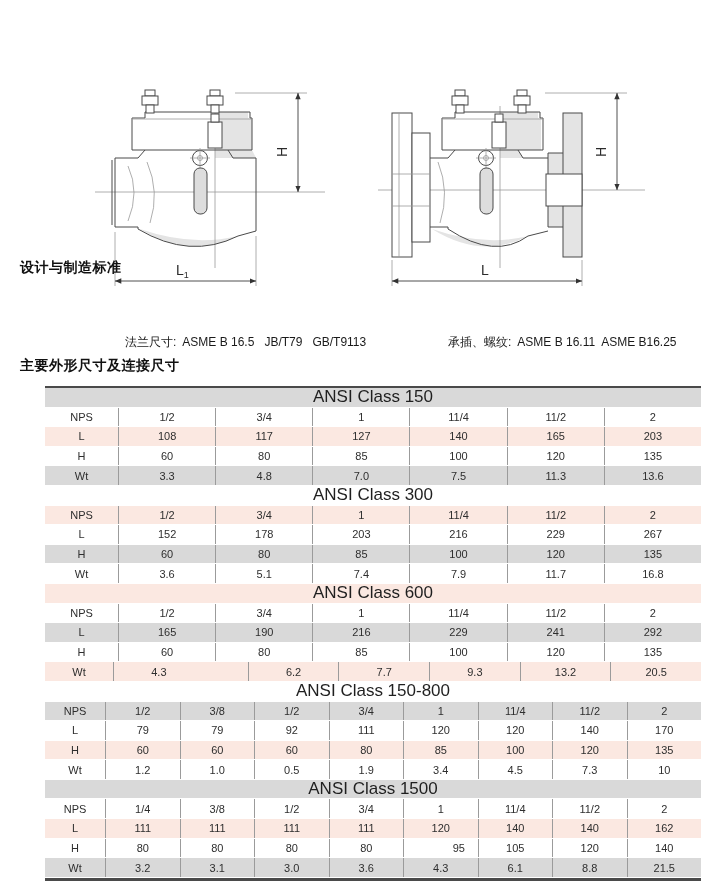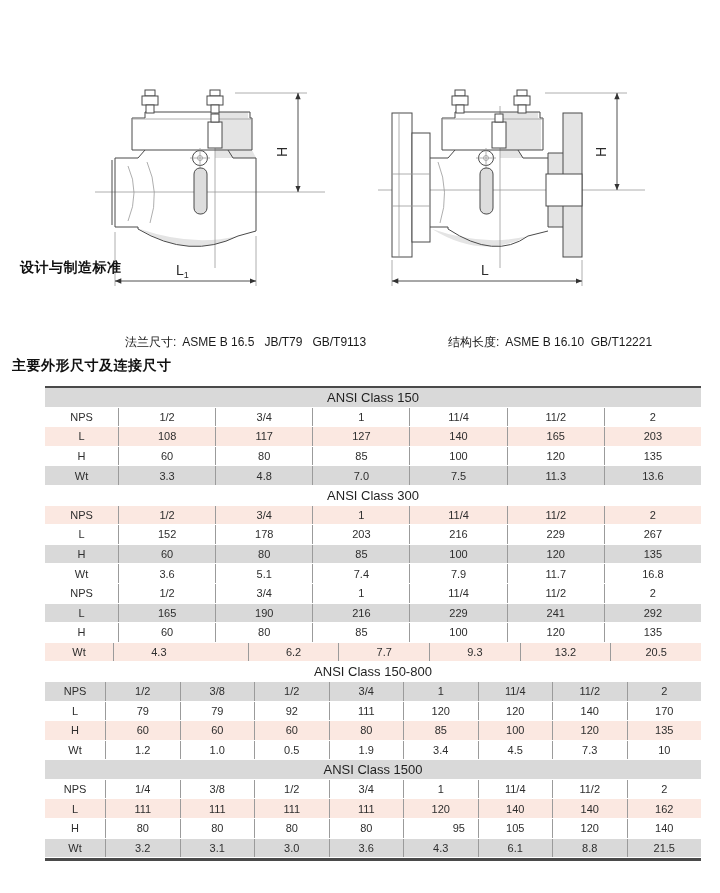--- a/index.html
+++ b/index.html
@@ -3,30 +3,30 @@
 <meta charset="utf-8">
 <style>
   html,body{margin:0;padding:0;background:#ffffff;}
   body{width:720px;height:893px;position:relative;font-family:"Liberation Sans","DejaVu Sans",sans-serif;color:#1f1f1f;overflow:hidden;}
   .abs{position:absolute;}
   
   #drawings{left:0;top:0;width:720px;height:310px;}
   
   .sec-heading{font-size:14px;font-weight:bold;color:#111;letter-spacing:.5px;}
   #standards-heading{left:20px;top:259px;}
-  #dims-heading{left:12px;top:357px;}
+  #dims-heading{left:20px;top:357px;}
   
   .std-col{top:287px;font-size:12px;line-height:22px;color:#1a1a1a;white-space:pre;}
   #std-left{left:125px;}
   #std-right{left:448px;}
   .std-label{margin-right:6px;}
   
   #tables{left:45px;top:386px;width:656px;border-top:2px solid #4a4a4a;border-bottom:3px solid #4a4a4a;}
   .t-row{display:flex;height:19.6px;box-sizing:border-box;border-bottom:1px solid #ffffff;align-items:stretch;}
-  .t-title{justify-content:center;align-items:center;font-size:13px;color:#1f1f1f;}
+  .t-title{justify-content:center;align-items:center;font-size:17px;color:#1f1f1f;}
   .t-cell{display:flex;align-items:center;justify-content:center;font-size:11px;color:#2e2e2e;box-sizing:border-box;}
   .t-sep{border-left:1px solid #9b9b9b;}
   
   .ln{stroke:#4a4a4a;stroke-width:1;fill:none;}
   .ln-thin{stroke:#999999;stroke-width:.8;fill:none;}
   .dim{stroke:#3c3c3c;stroke-width:.9;fill:none;}
   .fill-sec{fill:#e4e4e4;stroke:none;}
   .fill-part{fill:#dddddd;stroke:#4a4a4a;stroke-width:1;}
   .white-part{fill:#ffffff;stroke:#4a4a4a;stroke-width:1;}
   .dim-text{font-size:14px;fill:#2b2b2b;font-family:"Liberation Sans",sans-serif;}
@@ -154,21 +154,20 @@
 </svg>
 
 <div id="standards-heading" class="abs sec-heading">设计与制造标准</div>
 
 <div id="std-left" class="abs std-col">
   <div class="std-line"><span class="std-label">法兰尺寸:</span><span class="std-value">ASME B 16.5   JB/T79   GB/T9113</span></div>
   <div class="std-line"><span class="std-label">压力温度:</span><span class="std-value">ASME B 16.34</span></div>
 </div>
 
 <div id="std-right" class="abs std-col">
-  <div class="std-line"><span class="std-label">结构长度:</span><span class="std-value">ASME B 16.10  GB/T12221</span></div>
   <div class="std-line"><span class="std-label">承插、螺纹:</span><span class="std-value">ASME B 16.11  ASME B16.25</span></div>
   <div class="std-line"><span class="std-label">检验与试验:</span><span class="std-value">ISO 5208  GB/T13927</span></div>
 </div>
 
 <div id="dims-heading" class="abs sec-heading">主要外形尺寸及连接尺寸</div>
 
 <div id="tables" class="abs">
     <div>
       <div class="t-row t-title" style="background: rgb(217, 217, 217);">ANSI Class 150</div>
       <div class="t-row" style="background: rgb(255, 255, 255);">
@@ -241,20 +240,21 @@
         <div class="t-cell" style="width: 73px;">Wt</div>
         <div class="t-cell t-sep" style="width: calc(16.6667% - 12.1667px);">3.6</div>
         <div class="t-cell t-sep" style="width: calc(16.6667% - 12.1667px);">5.1</div>
         <div class="t-cell t-sep" style="width: calc(16.6667% - 12.1667px);">7.4</div>
         <div class="t-cell t-sep" style="width: calc(16.6667% - 12.1667px);">7.9</div>
         <div class="t-cell t-sep" style="width: calc(16.6667% - 12.1667px);">11.7</div>
         <div class="t-cell t-sep" style="width: calc(16.6667% - 12.1667px);">16.8</div>
       </div>
     </div>
     <div>
+      <div class="t-row t-title" style="background: rgb(251, 232, 225);">ANSI Class 600</div>
       <div class="t-row" style="background: rgb(255, 255, 255);">
         <div class="t-cell" style="width: 73px;">NPS</div>
         <div class="t-cell t-sep" style="width: calc(16.6667% - 12.1667px);">1/2</div>
         <div class="t-cell t-sep" style="width: calc(16.6667% - 12.1667px);">3/4</div>
         <div class="t-cell t-sep" style="width: calc(16.6667% - 12.1667px);">1</div>
         <div class="t-cell t-sep" style="width: calc(16.6667% - 12.1667px);">11/4</div>
         <div class="t-cell t-sep" style="width: calc(16.6667% - 12.1667px);">11/2</div>
         <div class="t-cell t-sep" style="width: calc(16.6667% - 12.1667px);">2</div>
       </div>
       <div class="t-row" style="background: rgb(217, 217, 217);">

